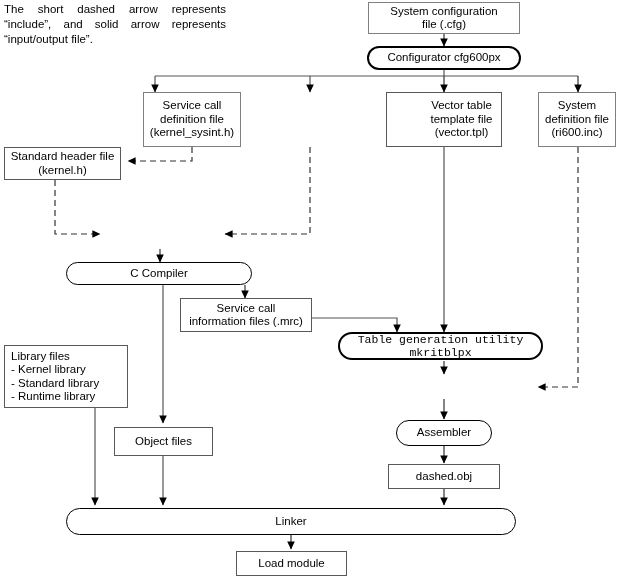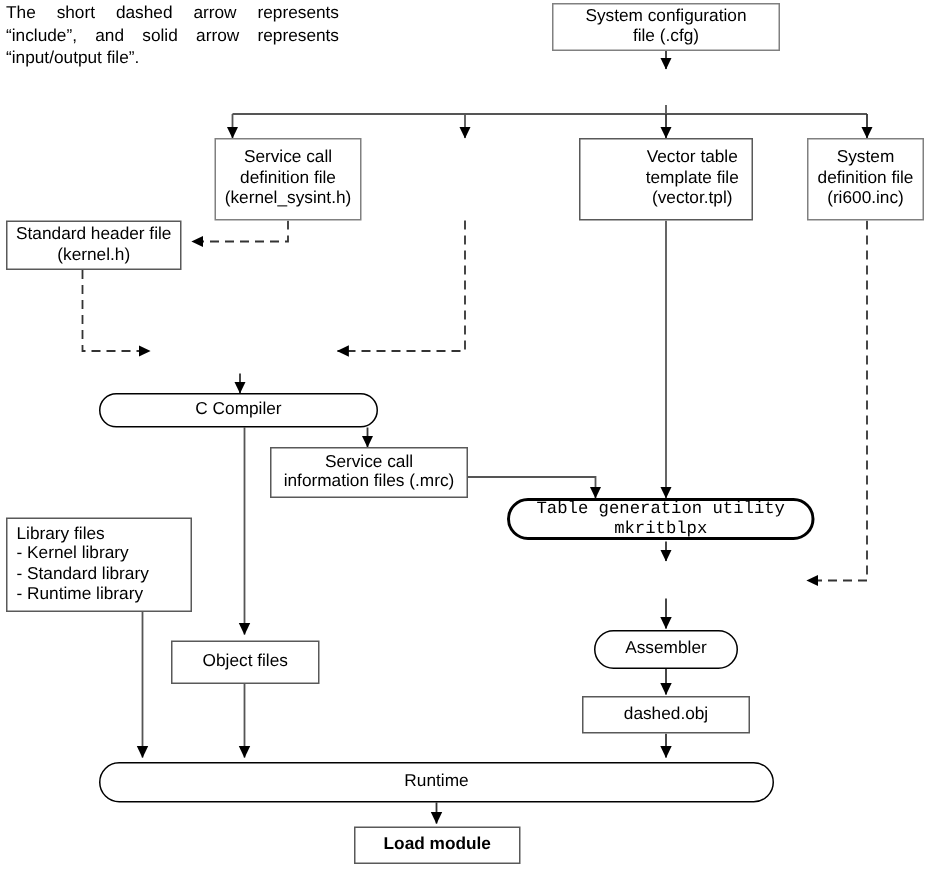--- a/index.html
+++ b/index.html
@@ -83,20 +83,23 @@
     <path class="solid" d="M163,456 L163,505" marker-end="url(#arw)"></path>
 
     <path class="solid-d" d="M291,535 L291,549" marker-end="url(#arw)"></path>
   </svg>
 
   <div class="node rect" style="left:368px;top:2px;width:152px;height:32px;">
     <span class="lbl" style="white-space: pre-line;">System configuration
 file (.cfg)</span>
   </div>
 
+  <div class="node round-thick" style="left:367px;top:46px;width:154px;height:24px;">
+    <span class="lbl">Configurator cfg600px</span>
+  </div>
 
   <div class="node rect" style="left:143px;top:92px;width:98px;height:55px;">
     <span class="lbl" style="white-space: pre-line;">Service call
 definition file
 (kernel_sysint.h)</span>
   </div>
 
 
   <div class="node rect dark" style="left:386px;top:92px;width:116px;height:55px;padding-left:35px;">
     <span class="lbl" style="white-space: pre-line;">Vector table
@@ -143,20 +146,20 @@
 
   <div class="node round" style="left:396px;top:420px;width:96px;height:26px;">
     <span class="lbl">Assembler</span>
   </div>
 
   <div class="node rect dark" style="left:388px;top:464px;width:112px;height:25px;">
     <span class="lbl">dashed.obj</span>
   </div>
 
   <div class="node round" style="left:66px;top:508px;width:450px;height:27px;">
-    <span class="lbl">Runtime</span>
+    <span class="lbl">Linker</span>
   </div>
 
-  <div class="node rect dark" style="left:236px;top:551px;width:111px;height:25px;font-weight:bold;">
+  <div class="node rect dark" style="left:236px;top:551px;width:111px;height:25px;">
     <span class="lbl">Load module</span>
   </div>
 
 </div>
 
 </body></html>

